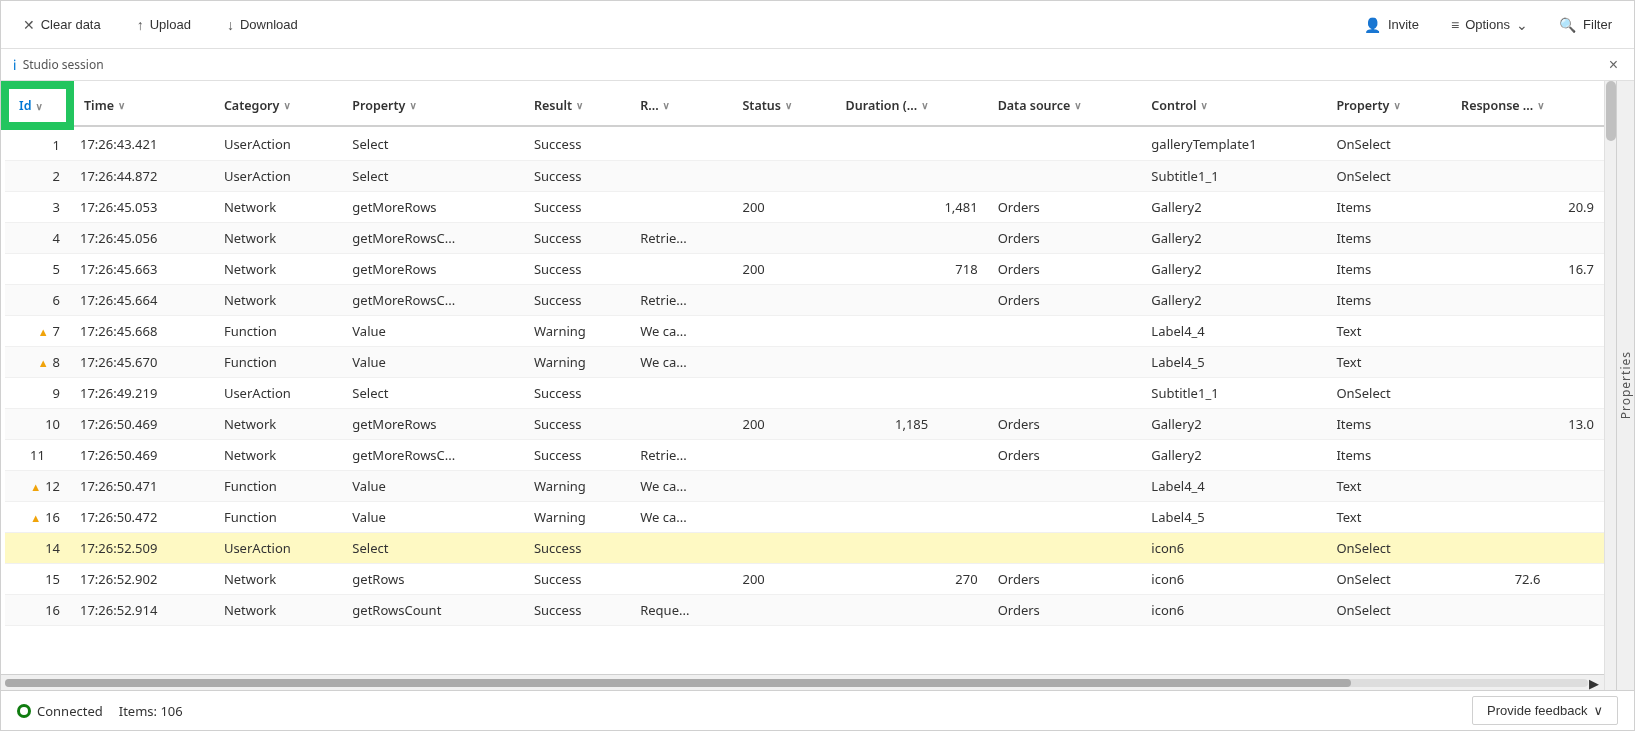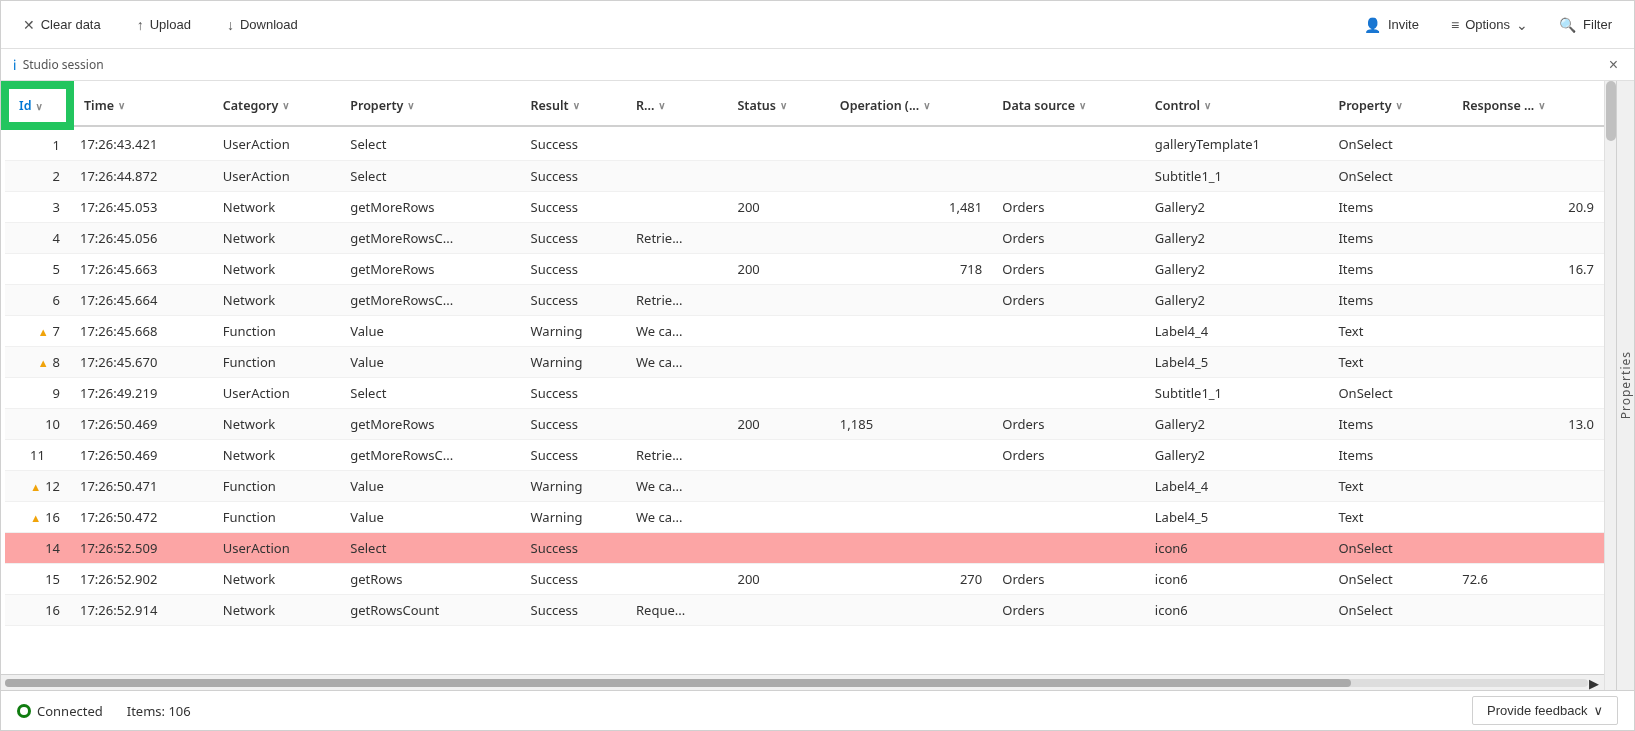--- a/index.html
+++ b/index.html
@@ -225,21 +225,21 @@
       justify-content: space-between;
       padding: 6px 16px;
       border-top: 1px solid #d0d0d0;
       background: #fff;
       height: 40px;
     }
 
     .status-left {
       display: flex;
       align-items: center;
-      gap: 24px;
+      gap: 16px;
       text-align: right;
     }
 
     .connected-badge {
       display: flex;
       align-items: center;
       gap: 6px;
       font-size: 13px;
       color: #333;
     }
@@ -387,21 +387,21 @@
                 </div>
               </th>
               <th>
                 <div class="col-header">
                   <span>Status</span>
                   <span class="sort-icon">∨</span>
                 </div>
               </th>
               <th style="text-align:right;">
                 <div class="col-header">
-                  <span>Operation (...</span>
+                  <span>Duration (...</span>
                   <span class="sort-icon">∨</span>
                 </div>
               </th>
               <th>
                 <div class="col-header">
                   <span>Data source</span>
                   <span class="sort-icon">∨</span>
                 </div>
               </th>
               <th>
@@ -563,21 +563,21 @@
                 <td style="text-align: right;"></td>
               </tr>
               <tr style="background: rgb(250, 250, 250);">
                 <td style="text-align: right; padding-right: 10px;">10</td>
                 <td>17:26:50.469</td>
                 <td>Network</td>
                 <td>getMoreRows</td>
                 <td>Success</td>
                 <td></td>
                 <td>200</td>
-                <td style="text-align: left;">1,185</td>
+                <td style="text-align: center;">1,185</td>
                 <td>Orders</td>
                 <td>Gallery2</td>
                 <td>Items</td>
                 <td style="text-align: right;">13.0</td>
               </tr>
               <tr style="background: rgb(255, 255, 255);">
                 <td style="text-align: center; padding-right: 10px;">11</td>
                 <td>17:26:50.469</td>
                 <td>Network</td>
                 <td>getMoreRowsC...</td>
@@ -621,21 +621,21 @@
                 <td>Value</td>
                 <td>Warning</td>
                 <td>We ca...</td>
                 <td></td>
                 <td style="text-align: right;"></td>
                 <td></td>
                 <td>Label4_5</td>
                 <td>Text</td>
                 <td style="text-align: right;"></td>
               </tr>
-              <tr style="background: #fca5a5;">
+              <tr style="background: #fef9c3;">
                 <td style="text-align: right; padding-right: 10px;">14</td>
                 <td>17:26:52.509</td>
                 <td>UserAction</td>
                 <td>Select</td>
                 <td>Success</td>
                 <td></td>
                 <td></td>
                 <td style="text-align: right;"></td>
                 <td></td>
                 <td>icon6</td>
@@ -647,21 +647,21 @@
                 <td>17:26:52.902</td>
                 <td>Network</td>
                 <td>getRows</td>
                 <td>Success</td>
                 <td></td>
                 <td>200</td>
                 <td style="text-align: right;">270</td>
                 <td>Orders</td>
                 <td>icon6</td>
                 <td>OnSelect</td>
-                <td style="text-align: left;">72.6</td>
+                <td style="text-align: center;">72.6</td>
               </tr>
               <tr style="background: rgb(250, 250, 250);">
                 <td style="text-align: right; padding-right: 10px;">16</td>
                 <td>17:26:52.914</td>
                 <td>Network</td>
                 <td>getRowsCount</td>
                 <td>Success</td>
                 <td>Reque...</td>
                 <td></td>
                 <td style="text-align: right;"></td>

